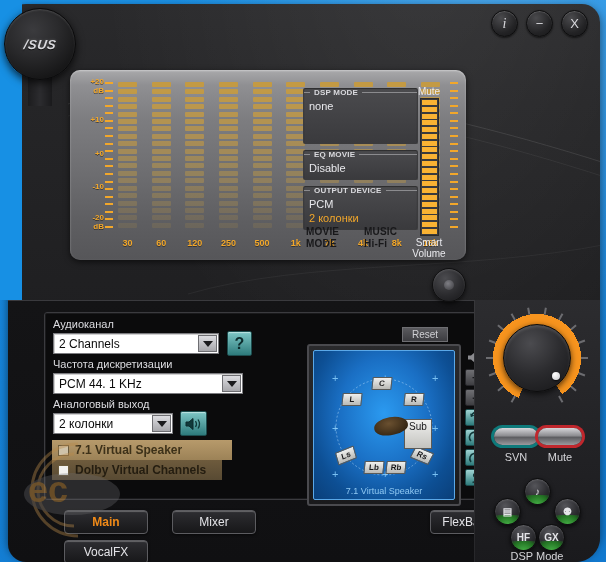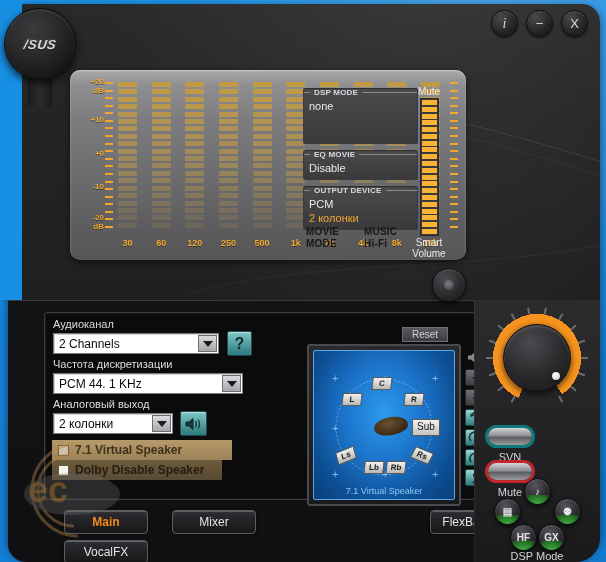--- a/index.html
+++ b/index.html
@@ -300,21 +300,21 @@
     background:radial-gradient(circle at 40% 28%,#4b4b4f,#2b2b2e 50%,#151517 100%);
     border:1px solid #0c0c0d;
     box-shadow:inset 0 2px 3px rgba(255,255,255,.15), 0 2px 6px rgba(0,0,0,.7);
     cursor:pointer;
   }
   .knobdot{
     position:absolute; right:10px; bottom:11px; width:8px; height:8px; border-radius:50%;
     background:radial-gradient(circle at 35% 30%,#ffffff,#c9c9cd);
     box-shadow:0 1px 2px rgba(0,0,0,.7);
   }
-  .togrow{ position:absolute; left:14px; top:128px; width:100px; display:flex; justify-content:center;flex-direction:column;}
+  .togrow{ position:absolute; left:14px; top:128px; width:100px; display:flex; justify-content:center;}
   .togbox{ width:44px; text-align:center;}
   .tog{
     width:44px; height:17px; border-radius:9px;
     background:linear-gradient(180deg,#d6d6da 0%,#8e8e92 45%,#5d5d61 55%,#9a9a9e 100%);
     box-shadow:0 0 0 3px #0e7a7b, 0 1px 3px rgba(0,0,0,.7);
     cursor:pointer;
   }
   .tog.red{ box-shadow:0 0 0 3px #c0272d, 0 1px 3px rgba(0,0,0,.7); }
   .toglab{ color:#d4d4d8; font-size:11px; margin-top:6px; }
   .dspwrap{ position:absolute; left:6px; top:178px; width:114px; height:80px; }
@@ -815,21 +815,21 @@
             <circle cx="70" cy="76" r="48" stroke="rgba(200,230,255,.45)" stroke-width="1" fill="none" stroke-dasharray="2 2"></circle>
           </svg>
 
           <div class="spkbox" style="left:58px; top:26px; width:20px; height:13px;"><span>C</span></div>
           <div class="spkbox" style="left:28px; top:42px; width:20px; height:13px;"><span>L</span></div>
           <div class="spkbox" style="left:90px; top:42px; width:20px; height:13px;"><span>R</span></div>
           <div class="spkbox" style="left:22px; top:98px; width:20px; height:13px; transform:rotate(-22deg) skewX(-6deg);"><span>Ls</span></div>
           <div class="spkbox" style="left:50px; top:110px; width:20px; height:13px;"><span>Lb</span></div>
           <div class="spkbox" style="left:72px; top:110px; width:20px; height:13px;"><span>Rb</span></div>
           <div class="spkbox" style="left:98px; top:98px; width:20px; height:13px; transform:rotate(22deg) skewX(-6deg);"><span>Rs</span></div>
-          <div class="subbox" style="left:98px; top:68px; width:28px; height:17px;"><span>Sub</span></div>
+          <div class="subbox" style="left:90px; top:68px; width:28px; height:30px;"><span>Sub</span></div>
 
           <div class="head"></div>
 
           <div class="spklabel">7.1 Virtual Speaker</div>
         </div>
       </div>
 
       <div class="iconcol">
         <div class="icol sp">
           <svg width="18" height="13" viewBox="0 0 18 13">
@@ -878,21 +878,21 @@
     </div>
   </div>
 
   <div class="ddlist">
     <div class="dditem sel">
       <i class="ddicon"></i>
       <span>7.1 Virtual Speaker</span>
     </div>
     <div class="dditem alt">
       <i class="ddicon w"></i>
-      <span>Dolby Disable Speaker</span>
+      <span>Dolby Virtual Channels</span>
     </div>
   </div>
 
   <div class="wm">
     <svg width="150" height="110" viewBox="0 0 150 110">
       <g fill="none" stroke="#b88a4a" stroke-width="3" opacity=".75">
         <path d="M78,12 A46,46 0 1 0 78,104"></path>
         <path d="M74,22 A36,36 0 1 0 74,94"></path>
       </g>
       <ellipse cx="72" cy="62" rx="48" ry="21" fill="#6b6b6e" opacity=".6"></ellipse>

